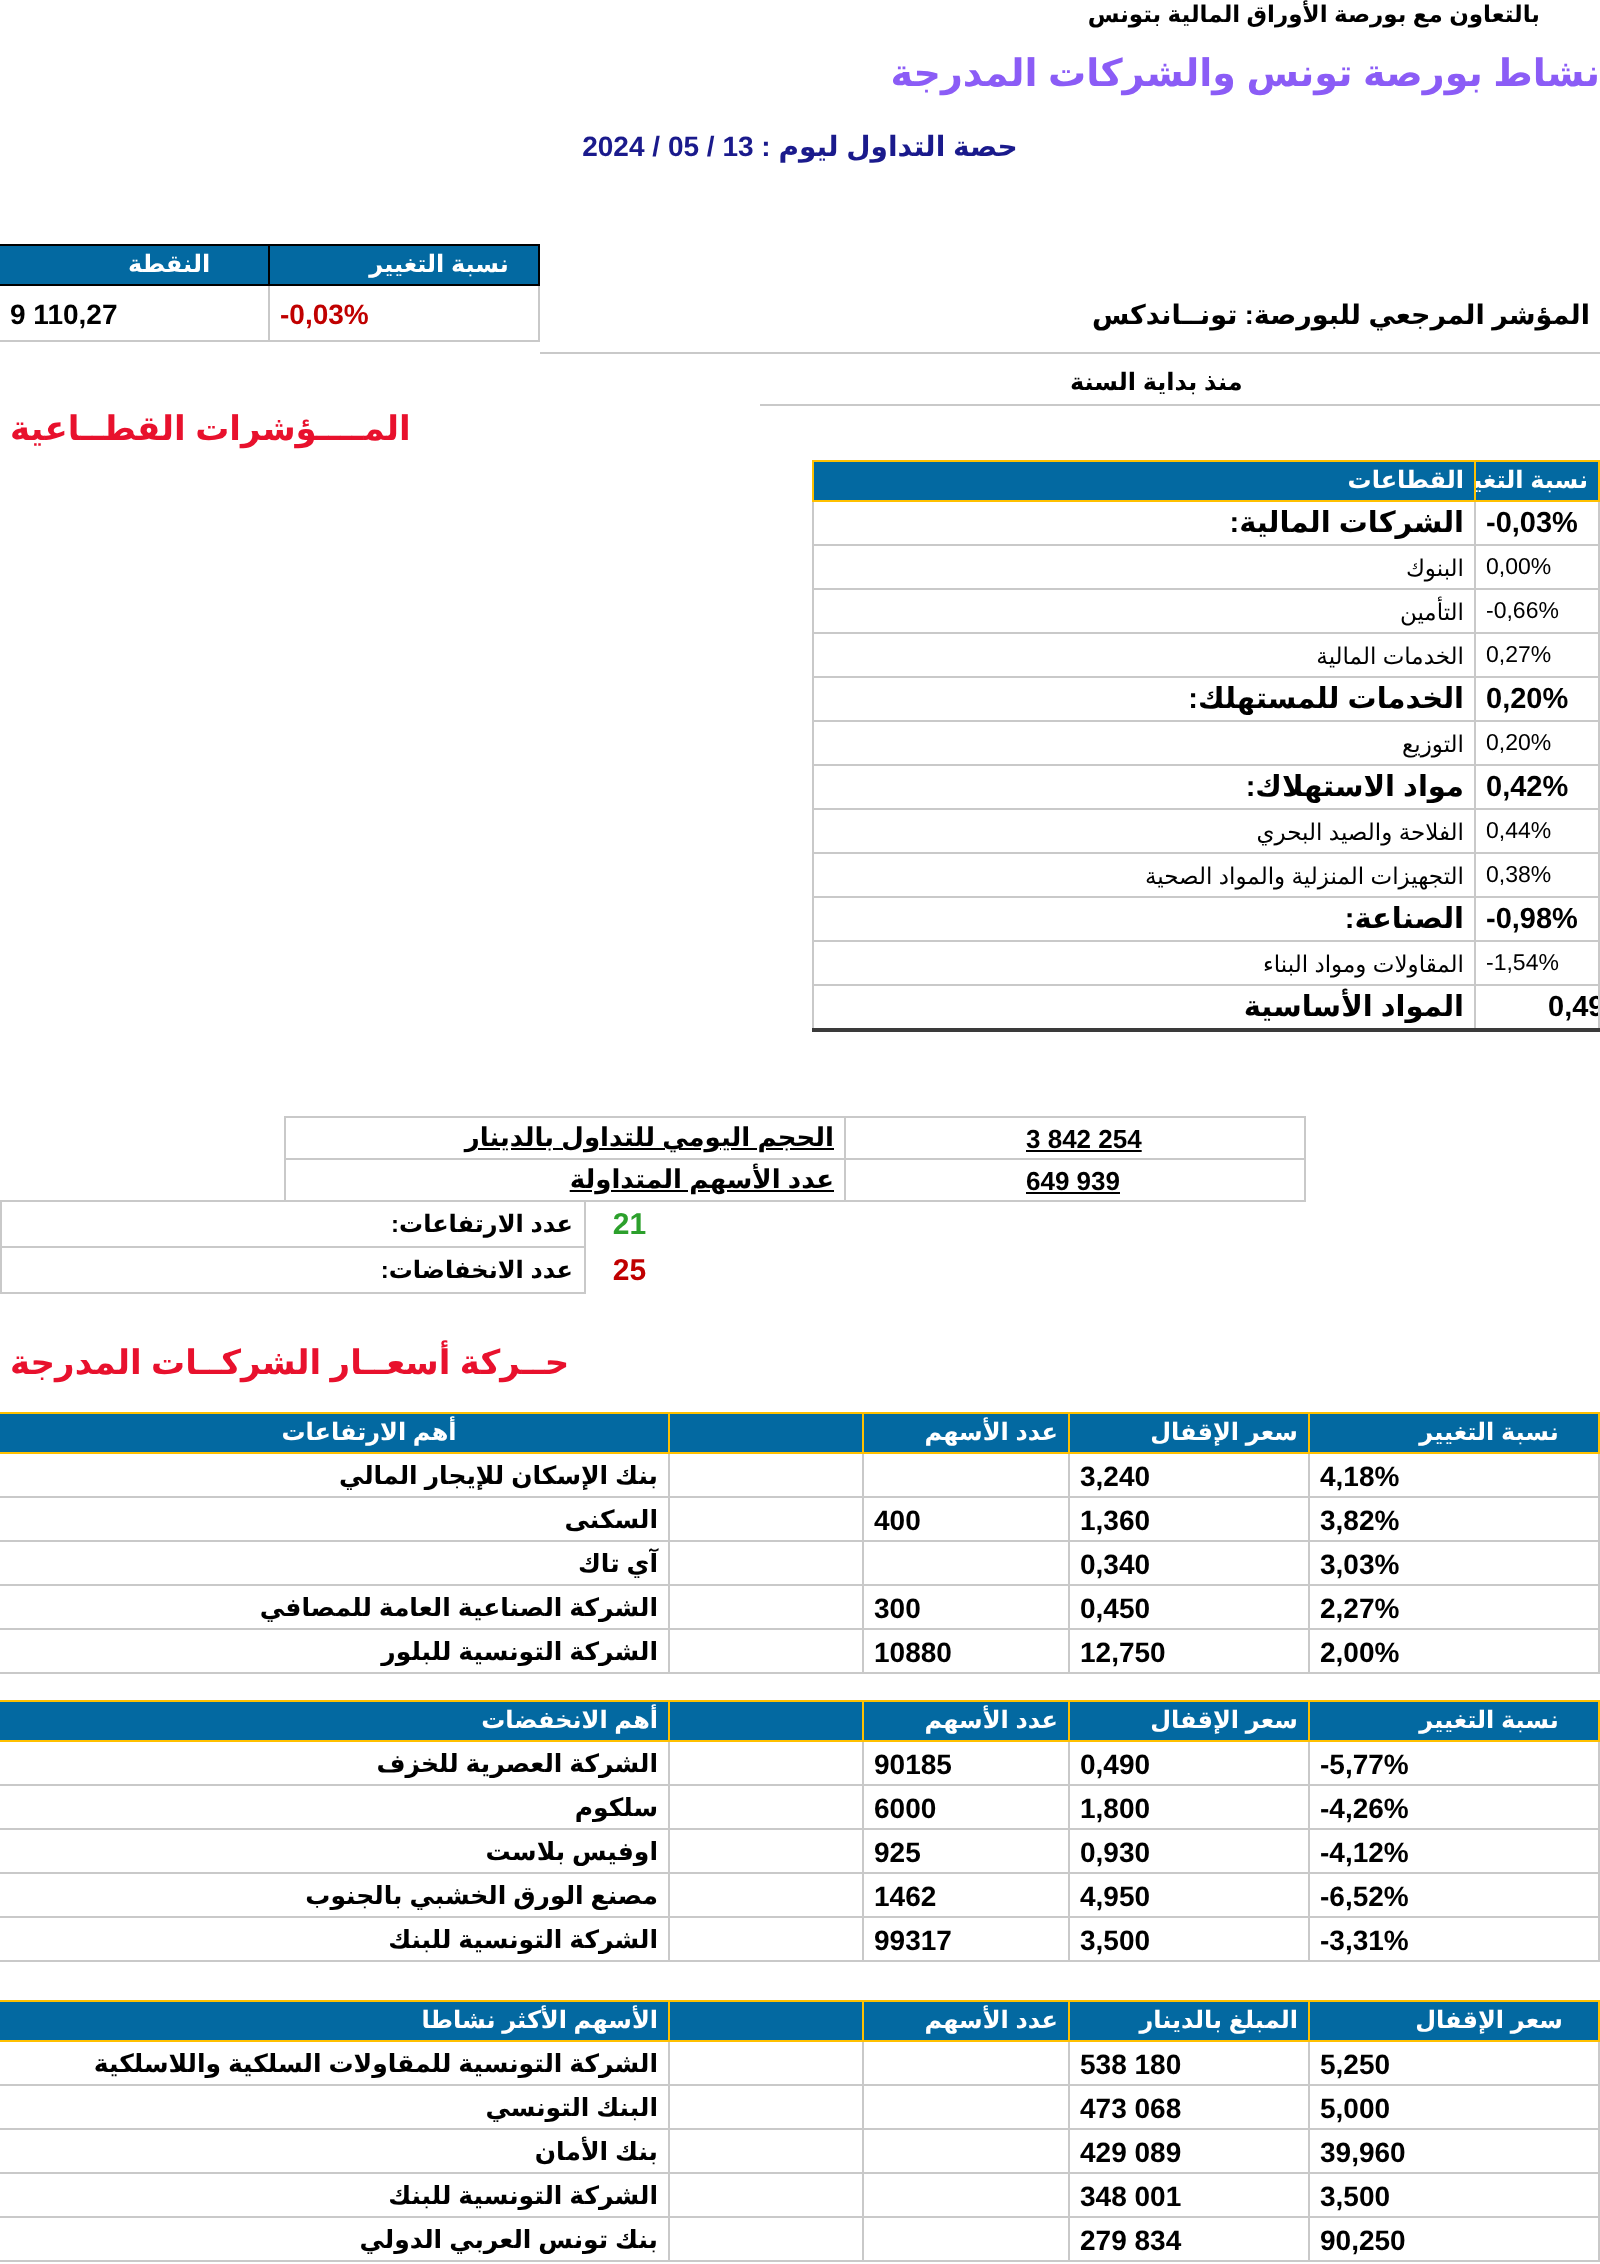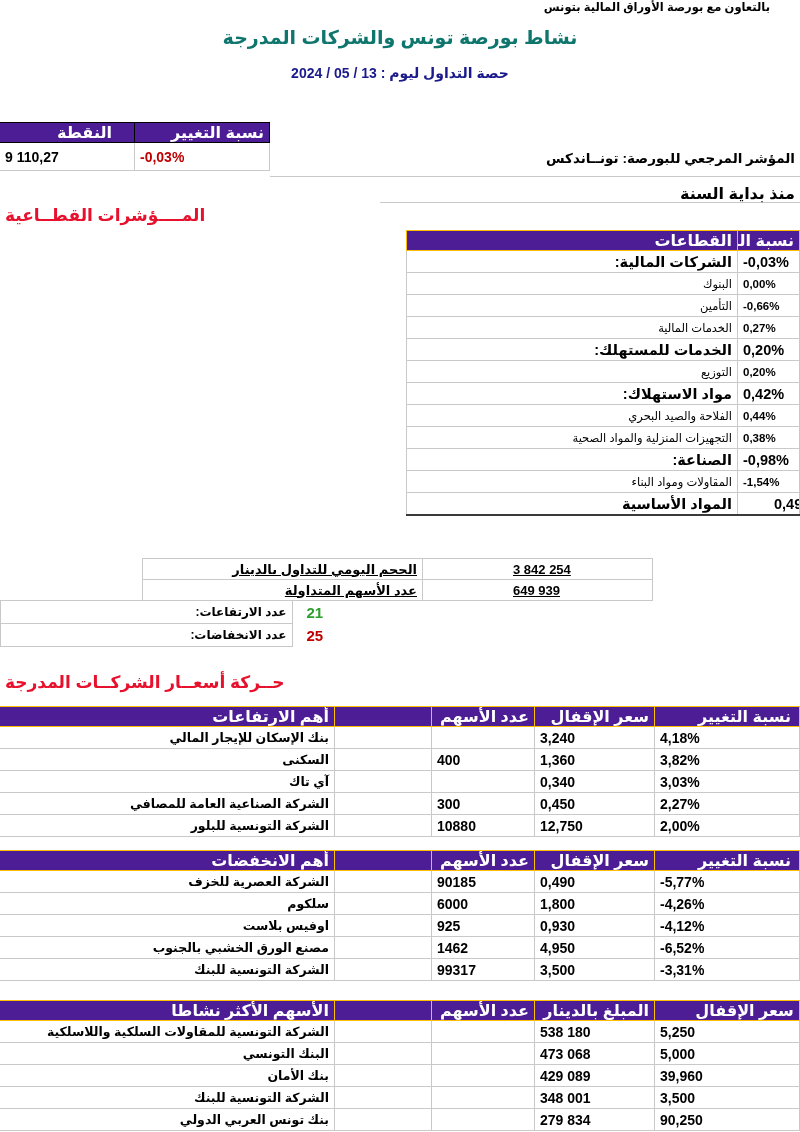--- a/index.html
+++ b/index.html
@@ -24,24 +24,23 @@
     position: absolute;
     top: 0px; right: 30px;
     font-size: 11.5px;
     font-weight: bold;
     color: #000;
     white-space: nowrap;
   }
   #main-title {
     position: absolute;
     top: 26px; left: 0; right: 0;
-    text-align: center;
     font-size: 19px;
     font-weight: bold;
-    color: #0f766e;
+    color: #8b5cf6;
     white-space: nowrap;
   }
   #session-date {
     position: absolute;
     top: 65px; left: 0; right: 0;
     text-align: center;
     font-size: 14px;
     font-weight: bold;
     color: #1a1a8c;
     white-space: nowrap;
@@ -53,23 +52,23 @@
     table-layout: fixed;
   }
   th, td {
     padding: 0 5px;
     font-size: 13px;
     vertical-align: middle;
     overflow: hidden;
     white-space: nowrap;
   }
   th {
-    background: #4c1d95;
+    background: #0369a1;
     color: #ffffff;
-    font-size: 16px;
+    font-size: 12px;
     font-weight: bold;
     height: 19px;
     line-height: 19px;
     text-align: center;
     border: 1px solid #ffc000;
     padding-left: 40px;
   }
   td { border: 1px solid #c9c9c9; }
   td.noborder { border: none; }
   .val { text-align: left; font-weight: bold; }
@@ -90,23 +89,23 @@
     top: 150px; right: 5px;
     width: 260px;
     font-size: 13.5px;
     font-weight: bold;
     text-align: right;
   }
   #index-label-2 {
     position: absolute;
     top: 184px; right: 5px;
     width: 260px;
-    font-size: 16px;
-    font-weight: bold;
-    text-align: right;
+    font-size: 12px;
+    font-weight: bold;
+    text-align: left;
   }
   #index-rule-1 {
     position: absolute;
     top: 176px; right: 0px; width: 530px;
     border-bottom: 1px solid #c9c9c9;
   }
   #index-rule-2 {
     position: absolute;
     top: 202px; right: 0px; width: 420px;
     border-bottom: 1px solid #c9c9c9;
@@ -125,21 +124,21 @@
   }
   #sector-table {
     position: absolute;
     top: 230px; right: 0px;
     width: 393px;
   }
   #sector-table col.c-chg  { width: 62px; }
   #sector-table col.c-name { width: 331px; }
   #sector-table td { height: 21px; }
   #sector-table tr.major td { font-size: 14.5px; font-weight: bold; }
-  #sector-table tr.minor td { font-size: 11.5px; font-weight: bold; }
+  #sector-table tr.minor td { font-size: 11.5px; font-weight: normal; }
   #sector-table tr.minor td.lbl { font-weight: normal; text-align: right; }
   #sector-table tr:last-child td { border-bottom: 2px solid #3a3a3a; padding-left: 36px; }
 
   
   #stats-table {
     position: absolute;
     top: 558px; right: 147px;
     width: 510px;
   }
   #stats-table col.c-v { width: 230px; }
@@ -336,21 +335,21 @@
       <col class="c-qty">
       <col class="c-gap">
       <col class="c-name">
     </colgroup>
   <thead>
     <tr>
       <th>نسبة التغيير</th>
       <th>سعر الإقفال</th>
       <th>عدد الأسهم</th>
       <th></th>
-      <th style="text-align:right">أهم الارتفاعات</th>
+      <th style="">أهم الارتفاعات</th>
     </tr>
   </thead>
   <tbody>
     <tr>
       <td class="val num">4,18%</td>
       <td class="val num">3,240</td>
       <td class="val num"></td>
       <td class="gap"></td>
       <td class="lbl">بنك الإسكان للإيجار المالي</td>
     </tr>

